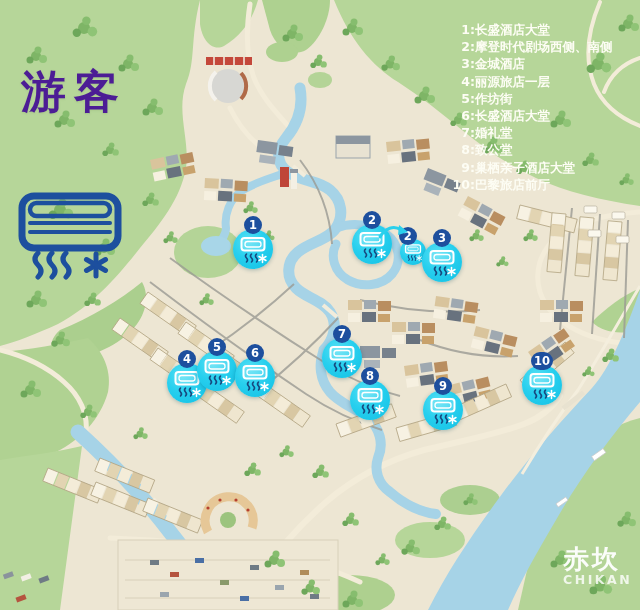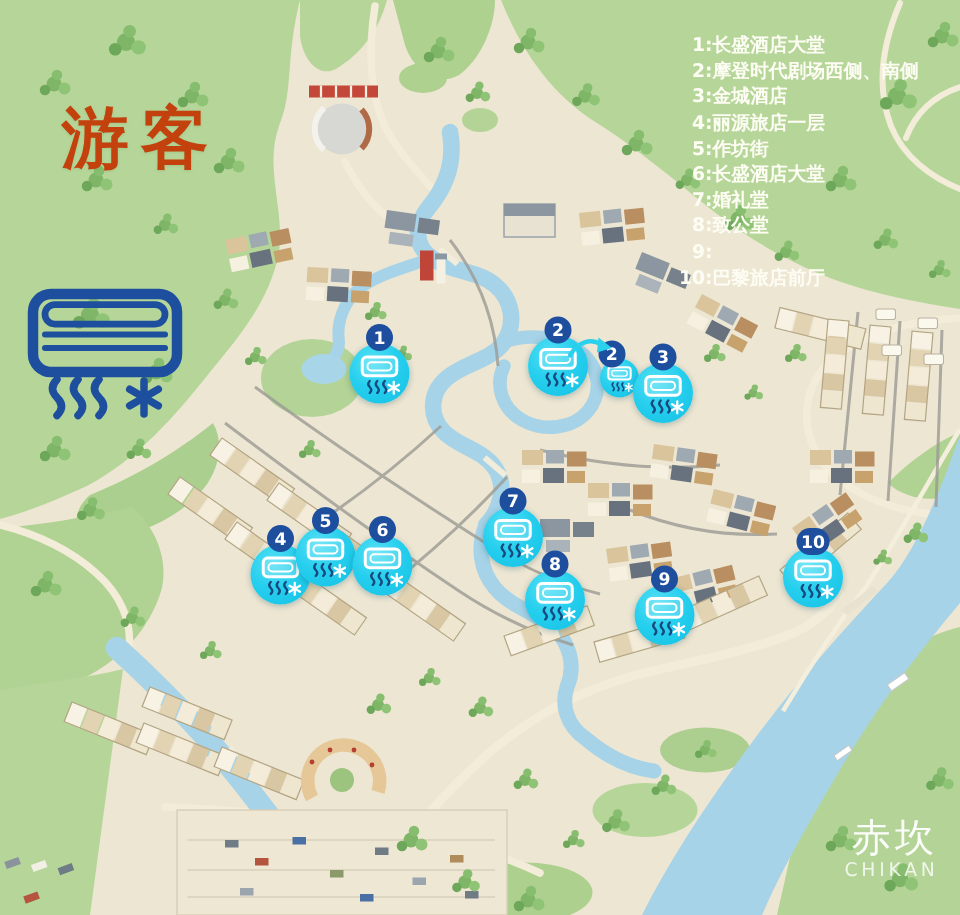--- a/index.html
+++ b/index.html
@@ -2,23 +2,23 @@
 <html><head>
 <meta charset="utf-8">
 <style>
   html,body{margin:0;padding:0;background:#dde3d2;}
   .stage{position:relative;width:640px;height:610px;overflow:hidden;
          font-family:"DejaVu Sans","Liberation Sans",sans-serif;}
   .stage svg{display:block;}
   .map-bg{position:absolute;left:0;top:0;}
 
   
-  .title{position:absolute;left:21px;top:62px;color:#c2410c;font-weight:700;
+  .title{position:absolute;left:21px;top:62px;color:#4c1d95;font-weight:700;
          font-size:45px;line-height:60px;letter-spacing:8px;
-         text-shadow:0 1px 2px rgba(120,150,90,.25);margin-left:20px;}
+         text-shadow:0 1px 2px rgba(120,150,90,.25);}
 
   
   .ac-big{position:absolute;left:16px;top:190px;}
 
   
   .legend{position:absolute;left:448px;top:21px;color:#fdfdf4;font-weight:700;
           font-size:12.5px;line-height:17.2px;white-space:nowrap;}
   .lrow{display:flex;}
   .lnum{display:inline-block;width:27px;text-align:right;}
 
@@ -31,21 +31,21 @@
          min-width:18px;height:18px;padding:0 3px;box-sizing:border-box;
          background:#1d4f9e;color:#fff;border-radius:10px;
          font-size:11.5px;font-weight:700;line-height:18px;text-align:center;}
   .marker.sm{width:26px;height:26px;}
   .marker.sm .badge{top:-12px;left:30%;}
 
   .arrow2{position:absolute;left:377px;top:223px;}
 
   
   .wm{position:absolute;left:563px;top:546px;color:rgba(255,255,255,.95);
-      font-weight:400;line-height:1;text-align:right;}
+      font-weight:700;line-height:1;}
   .wm-cn{font-size:26px;letter-spacing:3px;}
   .wm-en{font-size:12.5px;letter-spacing:2.5px;margin-top:2px;color:rgba(255,255,255,.8);}
 </style>
 </head>
 <body>
 
 <div class="stage">
 
   <svg class="map-bg" width="640" height="610" viewBox="0 0 640 610">
     <defs>
@@ -362,20 +362,21 @@
     <div class="lrow">
         <span class="lnum">7:</span>
         <span>婚礼堂</span>
       </div>
     <div class="lrow">
         <span class="lnum">8:</span>
         <span>致公堂</span>
       </div>
     <div class="lrow">
         <span class="lnum">9:</span>
+        <span>巢栖亲子酒店大堂</span>
       </div>
     <div class="lrow">
         <span class="lnum">10:</span>
         <span>巴黎旅店前厅</span>
       </div>
   </div>
 
   <div class="marker" style="left:233px;top:229px;">
     <svg viewBox="0 0 40 40">
         <use href="#miniAC"></use>

